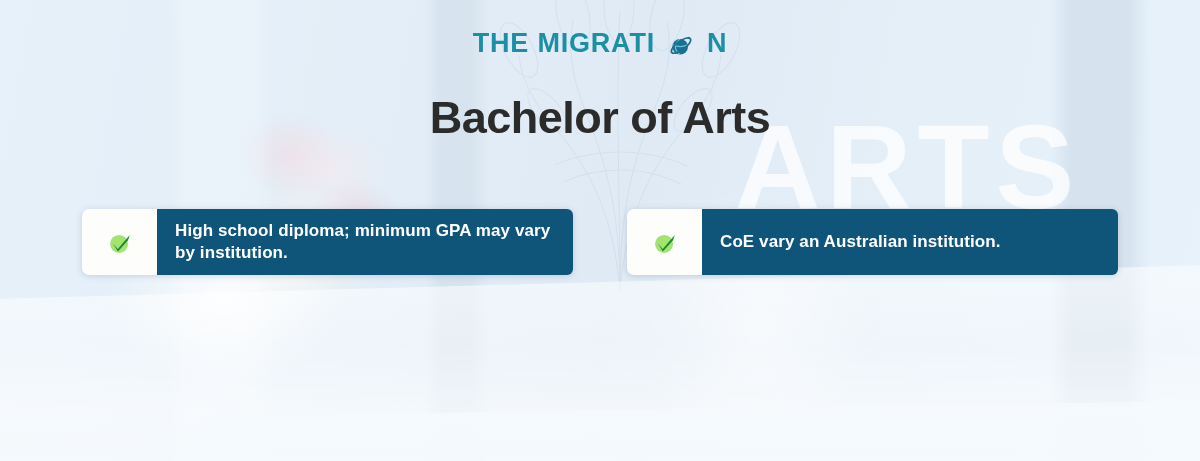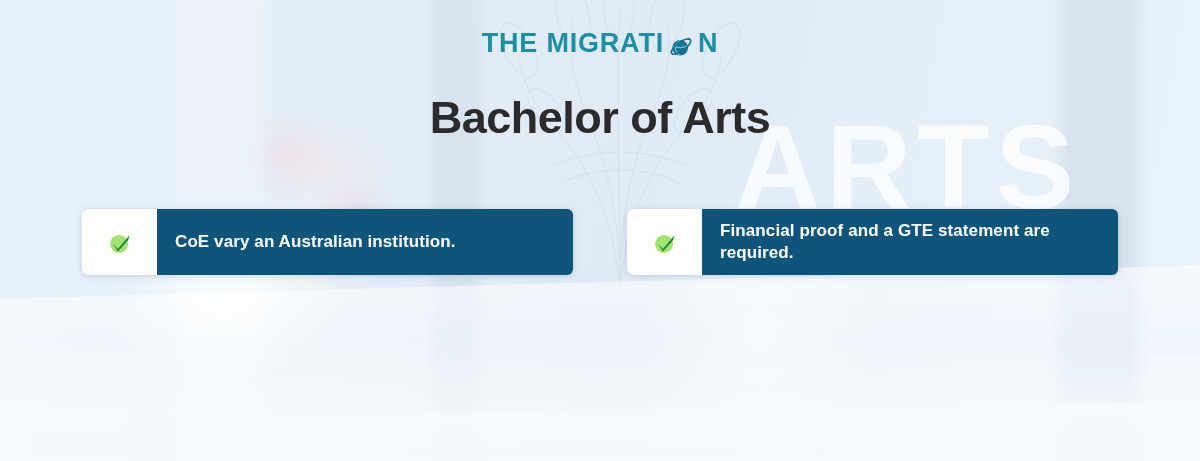--- a/index.html
+++ b/index.html
@@ -110,22 +110,21 @@
 
   
   .content { position: absolute; inset: 0; }
 
   .logo {
     position: absolute;
     left: 0; right: 0;
     top: 30px;
     display: flex;
     justify-content: center;
-    align-items: center;
-    gap: 3px;
+    gap: 12px;
   }
   .logo-text {
     font-size: 27px;
     font-weight: 800;
     letter-spacing: 0.8px;
     color: #1d8fa4;
     line-height: 1;
     display: inline-block;
   }
   .logo-globe {
@@ -246,41 +245,41 @@
           <path d="M25.6 4.4 L27.8 6.6 L24.4 7.6 Z" fill="#1b6f91"></path>
         </svg>
       </span>
       <span class="logo-text">N</span>
     </div>
 
     <h1 class="page-title">Bachelor of Arts</h1>
 
     <div class="cards">
 
-
-
       <div class="card">
         <div class="card-icon-box">
           <svg class="check-icon" viewBox="0 0 32 32" aria-hidden="true">
             <circle cx="15" cy="18" r="9.6" fill="#9fe06a" opacity="0.95"></circle>
             <path d="M8.4 17.6 L13.6 23.4 L26.4 8.6 L24.6 14.2 L13.8 26.2 Z" fill="#1a8c2e"></path>
           </svg>
         </div>
         <div class="card-body">
-          <span class="card-text">CoE vary an Australian institution.</span>
+          <span class="card-text">High school diploma; minimum GPA may vary by institution.</span>
         </div>
       </div>
+
 
       <div class="card">
         <div class="card-icon-box">
           <svg class="check-icon" viewBox="0 0 32 32" aria-hidden="true">
             <circle cx="15" cy="18" r="9.6" fill="#9fe06a" opacity="0.95"></circle>
             <path d="M8.4 17.6 L13.6 23.4 L26.4 8.6 L24.6 14.2 L13.8 26.2 Z" fill="#1a8c2e"></path>
           </svg>
         </div>
         <div class="card-body">
-          <span class="card-text">Financial proof and a GTE statement are required.</span>
+          <span class="card-text">CoE vary an Australian institution.</span>
         </div>
       </div>
+
 
     </div>
   </div>
 </div>
 
 </body></html>

